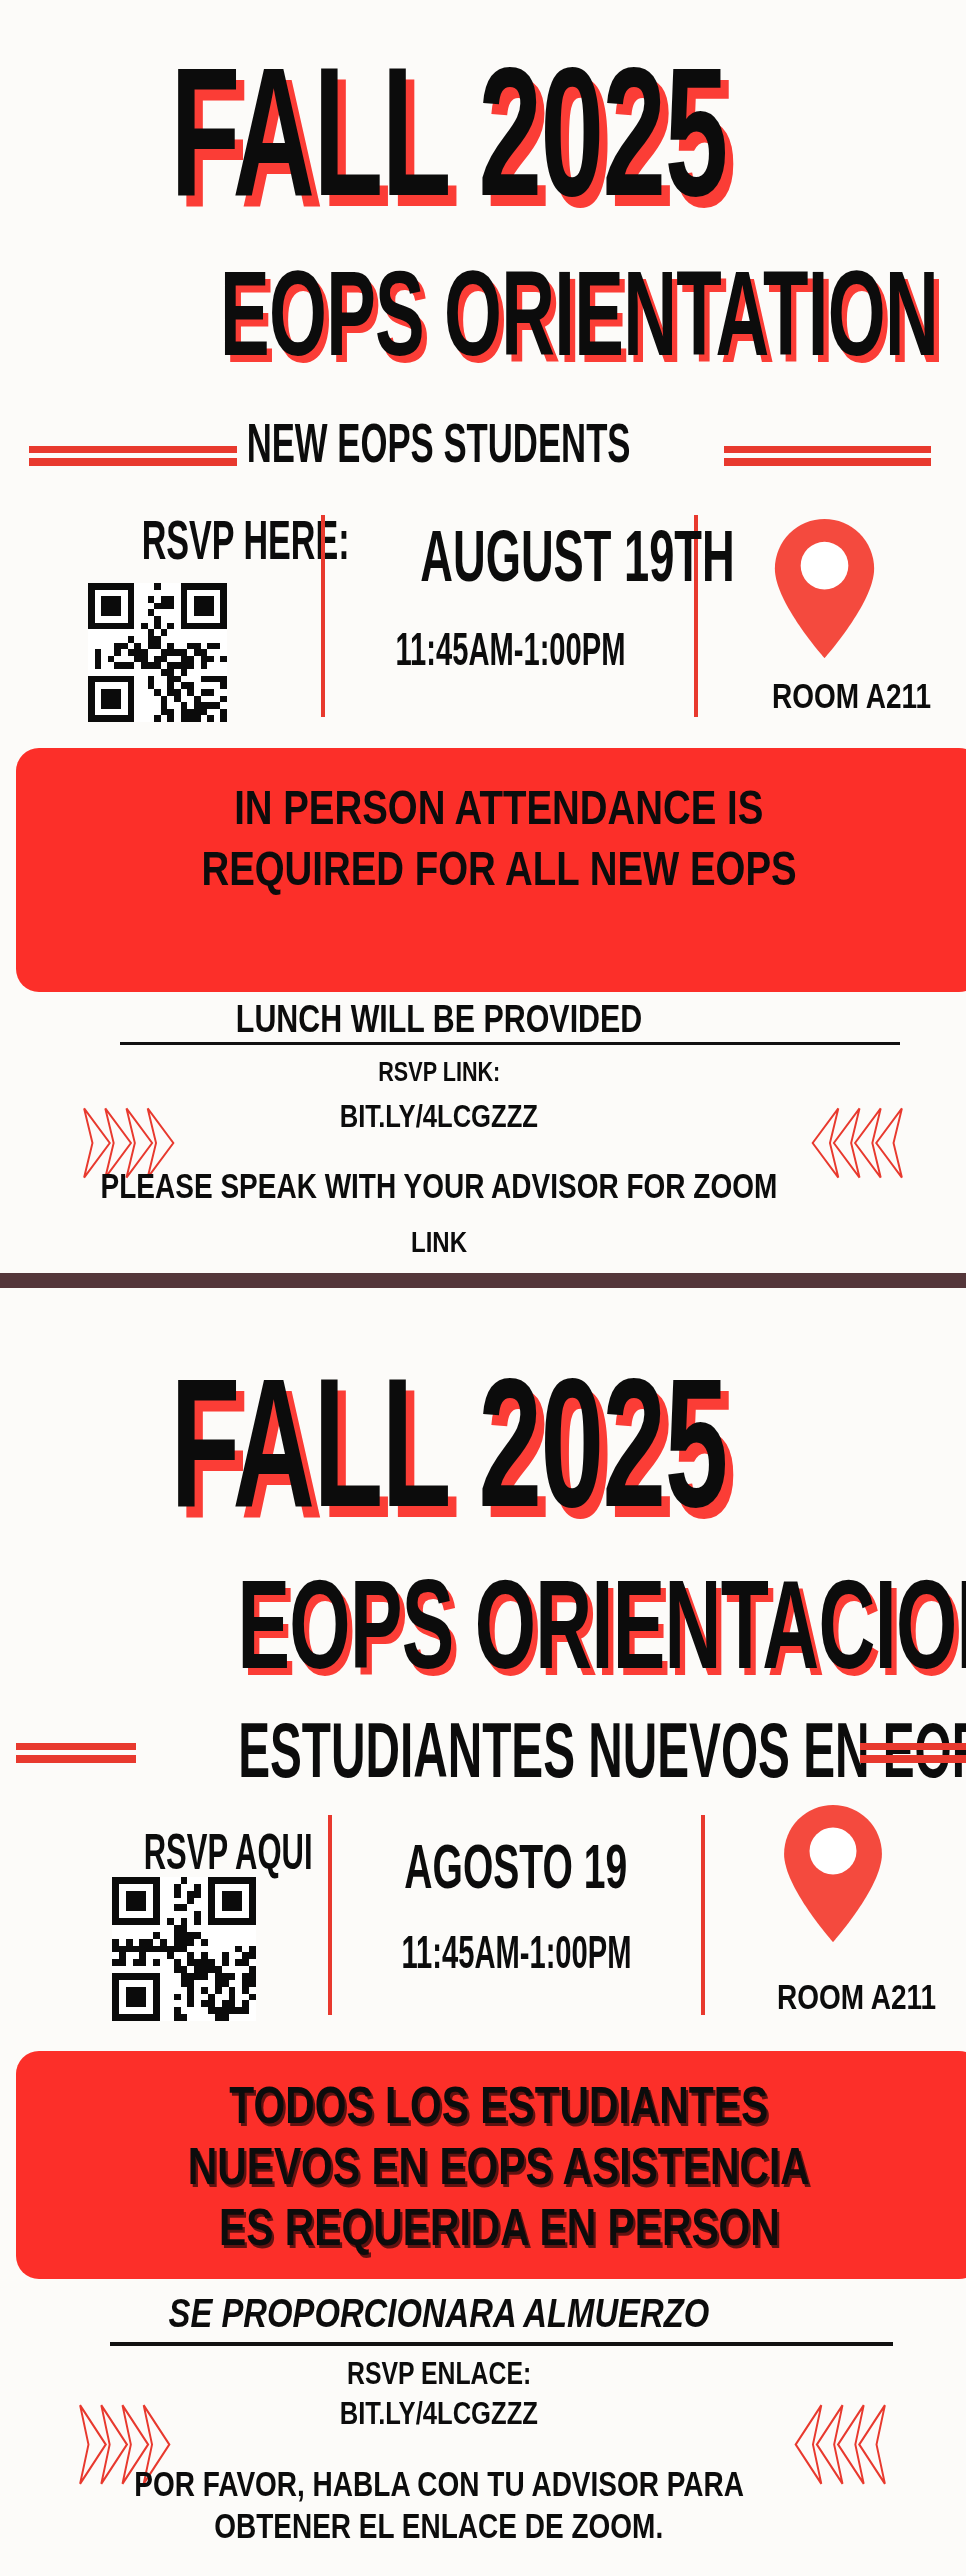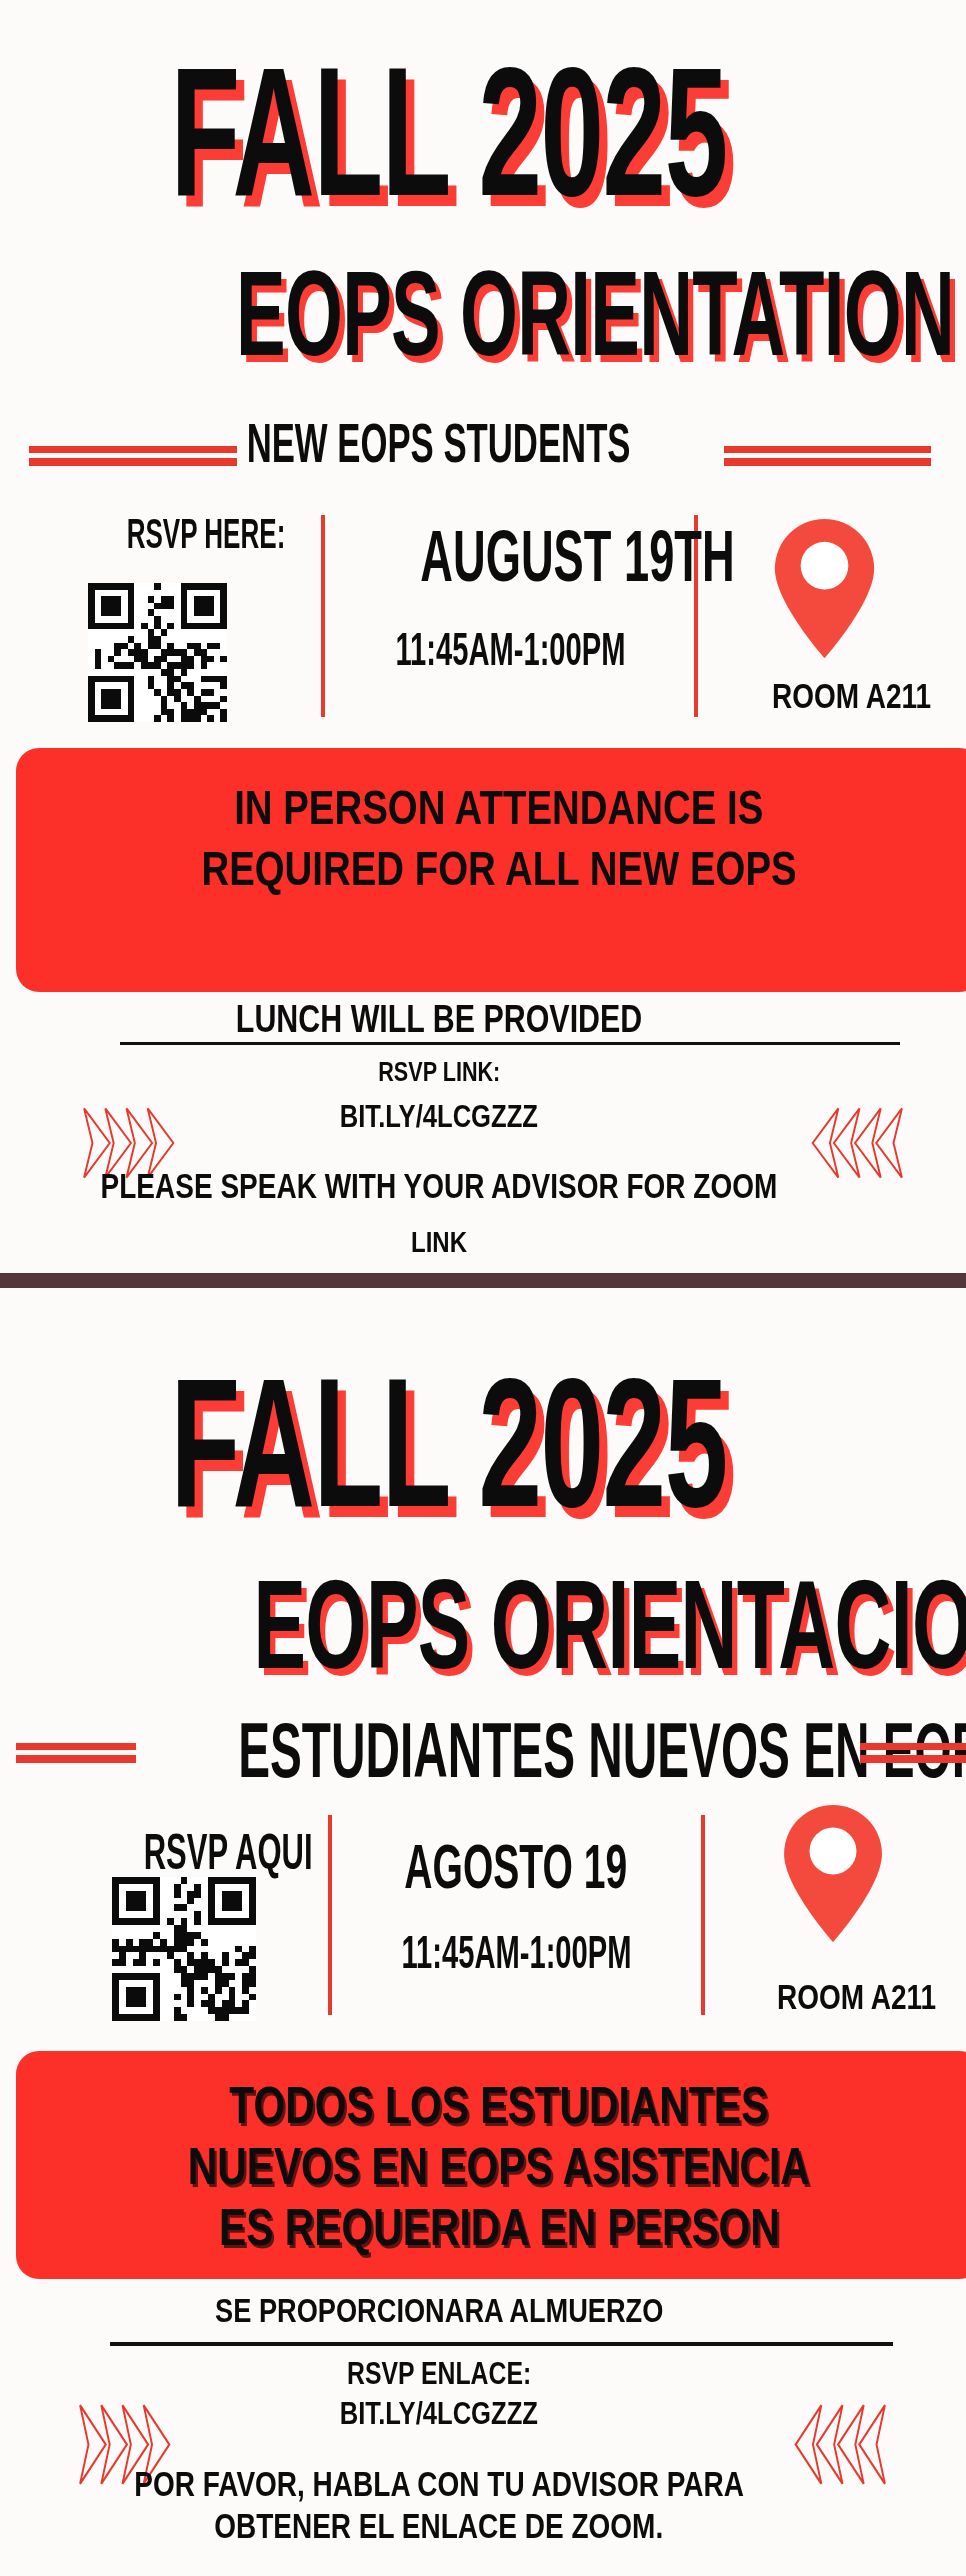--- a/index.html
+++ b/index.html
@@ -11,21 +11,21 @@
     position:relative; width:966px; height:2576px; margin:0 auto;
     background:var(--bg); overflow:hidden; color:var(--ink);
     font-family:"Liberation Sans","DejaVu Sans",sans-serif; font-weight:bold;
   }
   .abs{position:absolute;}
   .ctr{left:0; width:878px; text-align:center; white-space:nowrap;}
   .cond{display:inline-block; transform:scaleX(0.62); transform-origin:50% 50%; white-space:nowrap;}
   .semi{display:inline-block; transform:scaleX(0.80); transform-origin:50% 50%; white-space:nowrap;}
   .big-title{font-size:184px; line-height:1; letter-spacing:-2.2px;
     text-shadow:13.4px 11.2px 0 var(--shadow-red);}
-  .sub-title{line-height:1; letter-spacing:-1.1px; text-shadow:8.4px 7.3px 0 var(--shadow-red);margin-left:16px;}
+  .sub-title{line-height:1; letter-spacing:-1.1px; text-shadow:8.4px 7.3px 0 var(--shadow-red);}
   .banner{left:16px; width:966px; background:var(--red);border-radius:23px;}
   .banner-line{display:flex; align-items:center; justify-content:center; height:61px;
     font-size:48px; letter-spacing:0;}
   .banner-shadow .banner-line{font-size:51px; text-shadow:2.8px 3.4px 0 rgba(45,10,10,0.75);}
   .vline{width:3.9px; background:var(--line-red);}
   .dbl{display:flex; flex-direction:column; gap:5px;}
   .dbl > div{height:7.3px; background:var(--line-red);}
   .rule{height:3.4px; background:#111;}
   .chev{color:var(--line-red);}
   .qr{background:#fff;}
@@ -50,21 +50,21 @@
     </div>
     <div class="abs dbl" style="left:29px; top:446px; width:208px;">
         <div></div>
         <div></div>
       </div>
     <div class="abs dbl" style="left:724px; top:446px; width:207px;">
         <div></div>
         <div></div>
       </div>
 
-    <div class="abs" style="left:78px; top:513px; width:162px; text-align:center; font-size:42px; line-height:1;">
+    <div class="abs" style="left:78px; top:513px; width:162px; text-align:center; font-size:55px; line-height:1;">
       <span class="cond">RSVP HERE:</span>
     </div>
     <div class="abs qr" style="left:88px; top:583px; width:139px; height:139px;"><svg viewBox="0 0 21 21" width="100%" height="100%" shape-rendering="crispEdges">
           <rect x="0" y="0" width="1" height="1" fill="#0b0b0b"></rect>
           <rect x="1" y="0" width="1" height="1" fill="#0b0b0b"></rect>
           <rect x="2" y="0" width="1" height="1" fill="#0b0b0b"></rect>
           <rect x="3" y="0" width="1" height="1" fill="#0b0b0b"></rect>
           <rect x="4" y="0" width="1" height="1" fill="#0b0b0b"></rect>
           <rect x="5" y="0" width="1" height="1" fill="#0b0b0b"></rect>
           <rect x="6" y="0" width="1" height="1" fill="#0b0b0b"></rect>
@@ -600,21 +600,21 @@
           <span class="semi">TODOS LOS ESTUDIANTES</span>
         </div>
       <div class="banner-line">
           <span class="semi">NUEVOS EN EOPS ASISTENCIA</span>
         </div>
       <div class="banner-line">
           <span class="semi">ES REQUERIDA EN PERSON</span>
         </div>
     </div>
 
-    <div class="abs ctr" style="top:2293px; font-size:34px; line-height:1;">
+    <div class="abs ctr" style="top:2293px; font-size:41px; line-height:1;font-style:italic;">
       <span class="semi">SE PROPORCIONARA ALMUERZO</span>
     </div>
     <div class="abs rule" style="left:110px; top:2342px; width:783px; height:3.9px;"></div>
 
     <div class="abs ctr" style="top:2358px; font-size:31px; line-height:1;">
       <span class="semi">RSVP ENLACE:</span>
     </div>
     <div class="abs ctr" style="top:2397px; font-size:32px; line-height:1;">
       <span class="semi">BIT.LY/4LCGZZZ</span>
     </div>

